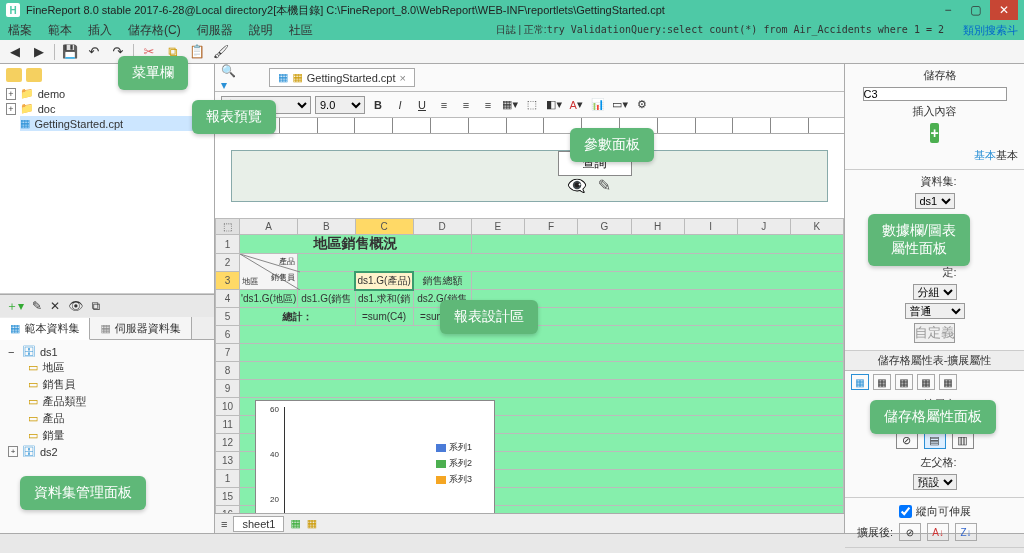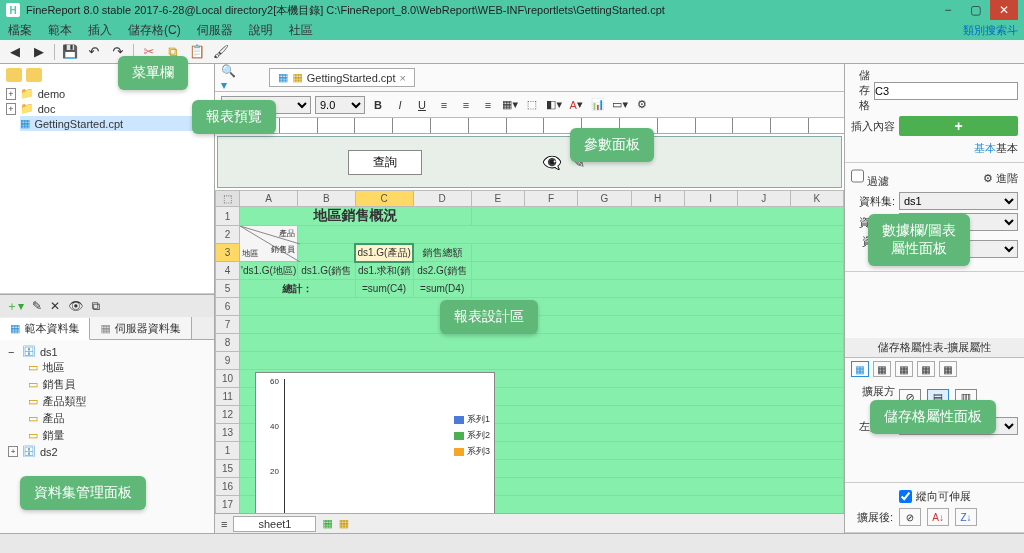--- a/index.html
+++ b/index.html
@@ -59,21 +59,21 @@
 .format-bar .fb-icon { width: 18px; height: 18px; display: flex; align-items: center; justify-content: center; cursor: pointer; border: 1px solid transparent; }
 
 .ruler-h { height: 16px; background: linear-gradient(to right, #fff 0, #fff 100%); border-bottom: 1px solid #aaa; font-size: 8px; position: relative; margin-left: 26px; }
 .ruler-h::before { content: ""; position: absolute; left: 0; right: 0; top: 0; bottom: 0; background: repeating-linear-gradient(to right, #888 0, #888 1px, transparent 1px, transparent 37.8px); }
 
 .design-area { flex: 1; display: flex; overflow: hidden; }
 
 .canvas { flex: 1; background: #fff; position: relative; overflow: auto; }
 
 
-.param-panel { height: 52px; background: #e8efe8; border: 1px solid #8aa; margin: 2px; display: flex; align-items: center; position: relative; }
+.param-panel { height: 52px; background: #e8efe8; border: 1px solid #8aa; margin: 16px; display: flex; align-items: center; position: relative; flex-direction: column; }
 .param-panel .query-btn { margin-left: 130px; padding: 3px 24px; background: #fff; border: 1px solid #888; font-size: 12px; cursor: pointer; }
 .param-panel .icons { margin-left: 120px; display: flex; gap: 10px; font-size: 16px; color: #555; }
 .param-panel .icons span { cursor: pointer; }
 
 
 .sheet { position: relative; }
 .sheet table { border-collapse: collapse; font-size: 11px; }
 .sheet th, .sheet td { border: 1px solid #bbb; text-align: center; }
 .col-hdr th { background: #ececec; font-weight: normal; height: 16px; width: 60px; font-size: 10px; color: #555; }
 .col-hdr th.corner { width: 26px; background: #e0e0e0; }
@@ -87,33 +87,33 @@
 
 
 .chart-box { position: absolute; left: 40px; top: 182px; width: 240px; height: 170px; border: 1px solid #888; background: #fff; font-size: 9px; }
 .chart-plot { position: absolute; left: 28px; top: 6px; bottom: 22px; right: 60px; border-left: 1px solid #333; border-bottom: 1px solid #333; }
 .bars { position: absolute; bottom: 0; width: 100%; display: flex; justify-content: space-around; align-items: flex-end; height: 100%; }
 .bar-group { display: flex; gap: 2px; align-items: flex-end; }
 .bar { width: 10px; }
 .s1 { background: #4a7bd8; }
 .s2 { background: #4caf50; }
 .s3 { background: #f5a623; }
-.chart-legend { position: absolute; right: 4px; top: 40px; font-size: 9px; }
+.chart-legend { position: absolute; right: 22px; top: 40px; font-size: 9px; }
 .chart-legend div { display: flex; align-items: center; gap: 3px; margin-bottom: 3px; }
 .chart-legend .sw { width: 10px; height: 8px; }
 .y-ticks { position: absolute; left: 14px; top: 4px; bottom: 20px; display: flex; flex-direction: column; justify-content: space-between; font-size: 8px; text-align: right; }
 
 
 .sheet-tabs { height: 20px; background: #eee; border-top: 1px solid #aaa; display: flex; align-items: center; padding: 0 6px; gap: 6px; font-size: 11px; }
-.sheet-tabs .stab { padding: 1px 24px; background: #fff; border: 1px solid #aaa; cursor: pointer; }
+.sheet-tabs .stab { padding: 1px 8px; background: #fff; border: 1px solid #aaa; cursor: pointer; }
 
 
 .right-panel { width: 180px; background: #fafafa; border-left: 1px solid #aaa; display: flex; flex-direction: column; font-size: 11px; }
 .rp-section { padding: 4px 6px; border-bottom: 1px solid #ccc; }
-.rp-row { display: flex; align-items: center; gap: 4px; margin-bottom: 3px; }
+.rp-row { display: flex; align-items: center; gap: 4px; margin-bottom: 3px; flex-direction: column; }
 .rp-row .lbl { width: 44px; text-align: right; font-size: 11px; }
 .rp-row input, .rp-row select { flex: 1; height: 18px; border: 1px solid #999; font-size: 11px; }
 .rp-btn { flex: 1; background: #4caf50; color: #fff; text-align: center; padding: 2px 0; border-radius: 2px; cursor: pointer; font-size: 14px; font-weight: bold; }
 .rp-header { background: #eee; padding: 2px 6px; text-align: center; font-size: 11px; border-bottom: 1px solid #bbb; }
 .rp-icons { display: flex; gap: 4px; justify-content: flex-start; padding: 3px 6px; }
 .rp-icons .ri { width: 18px; height: 16px; border: 1px solid #aaa; cursor: pointer; display: flex; align-items: center; justify-content: center; font-size: 10px; }
 .rp-expand-group { padding: 4px 6px; }
 .rp-expand-group .opt { display: flex; gap: 6px; margin-bottom: 3px; }
 .rp-expand-group .opt .box { width: 22px; height: 18px; border: 1px solid #888; cursor: pointer; display: flex; align-items: center; justify-content: center; }
 .rp-expand-group .opt .box.sel { border-color: #2a90d6; background: #def; }
@@ -142,20 +142,23 @@
 </div>
 
 <div class="menubar">
   <span class="menu-item">檔案</span>
   <span class="menu-item">範本</span>
   <span class="menu-item">插入</span>
   <span class="menu-item">儲存格(C)</span>
   <span class="menu-item">伺服器</span>
   <span class="menu-item">說明</span>
   <span class="menu-item">社區</span>
+  <div class="log">
+    <span>日誌 | 正常:</span><span style="font-family:monospace">try ValidationQuery:select count(*) from Air_Accidents where 1 = 2</span>
+  </div>
   <div class="lookup">類別搜索斗</div>
 </div>
 
 <div class="toolbar">
   <span class="tb-icon">◀</span>
   <span class="tb-icon">▶</span>
   <span class="sep"></span>
   <span class="tb-icon" style="color:#2a90d6">💾</span>
   <span class="tb-icon">↶</span>
   <span class="tb-icon">↷</span>
@@ -461,35 +464,35 @@
           <span class="lbl">儲存格</span>
           <input value="C3" style="">
         </div>
       <div class="rp-row">
           <span class="lbl">插入內容</span>
           <div class="rp-btn">+</div>
         </div>
       <div style="text-align:right;padding:2px 0"><span style="color:#2a90d6">基本</span><span>基本</span></div>
     </div>
     <div class="rp-section">
-      <div class="rp-row" style="justify-content:space-between">
-        <span><input type="checkbox" style=""> <span>過濾</span></span>
-        <span><span>⚙</span> <span>進階</span></span>
-      </div>
       <div class="rp-row">
           <span class="lbl">資料集:</span>
           <select><option>ds1</option></select>
         </div>
       <div class="rp-row">
           <span class="lbl">資料欄:</span>
           <select><option>產品</option></select>
         </div>
       <div class="rp-row">
           <span class="lbl">資料設定:</span>
           <select><option>分組</option></select>
+        </div>
+      <div class="rp-row">
+          <select style="width:60px"><option>普通</option></select>
+          <button style="flex:1;height:18px;border:1px solid #999;background:#f0f0f0;color:#999">自定義</button>
         </div>
     </div>
 
     <div style="flex:1"></div>
 
     <div class="rp-header">儲存格屬性表-擴展屬性</div>
     <div class="rp-icons">
       <div class="ri" style="border-color:#2a90d6;color:#2a90d6">▦</div>
       <div class="ri">▦</div>
       <div class="ri">▦</div>

